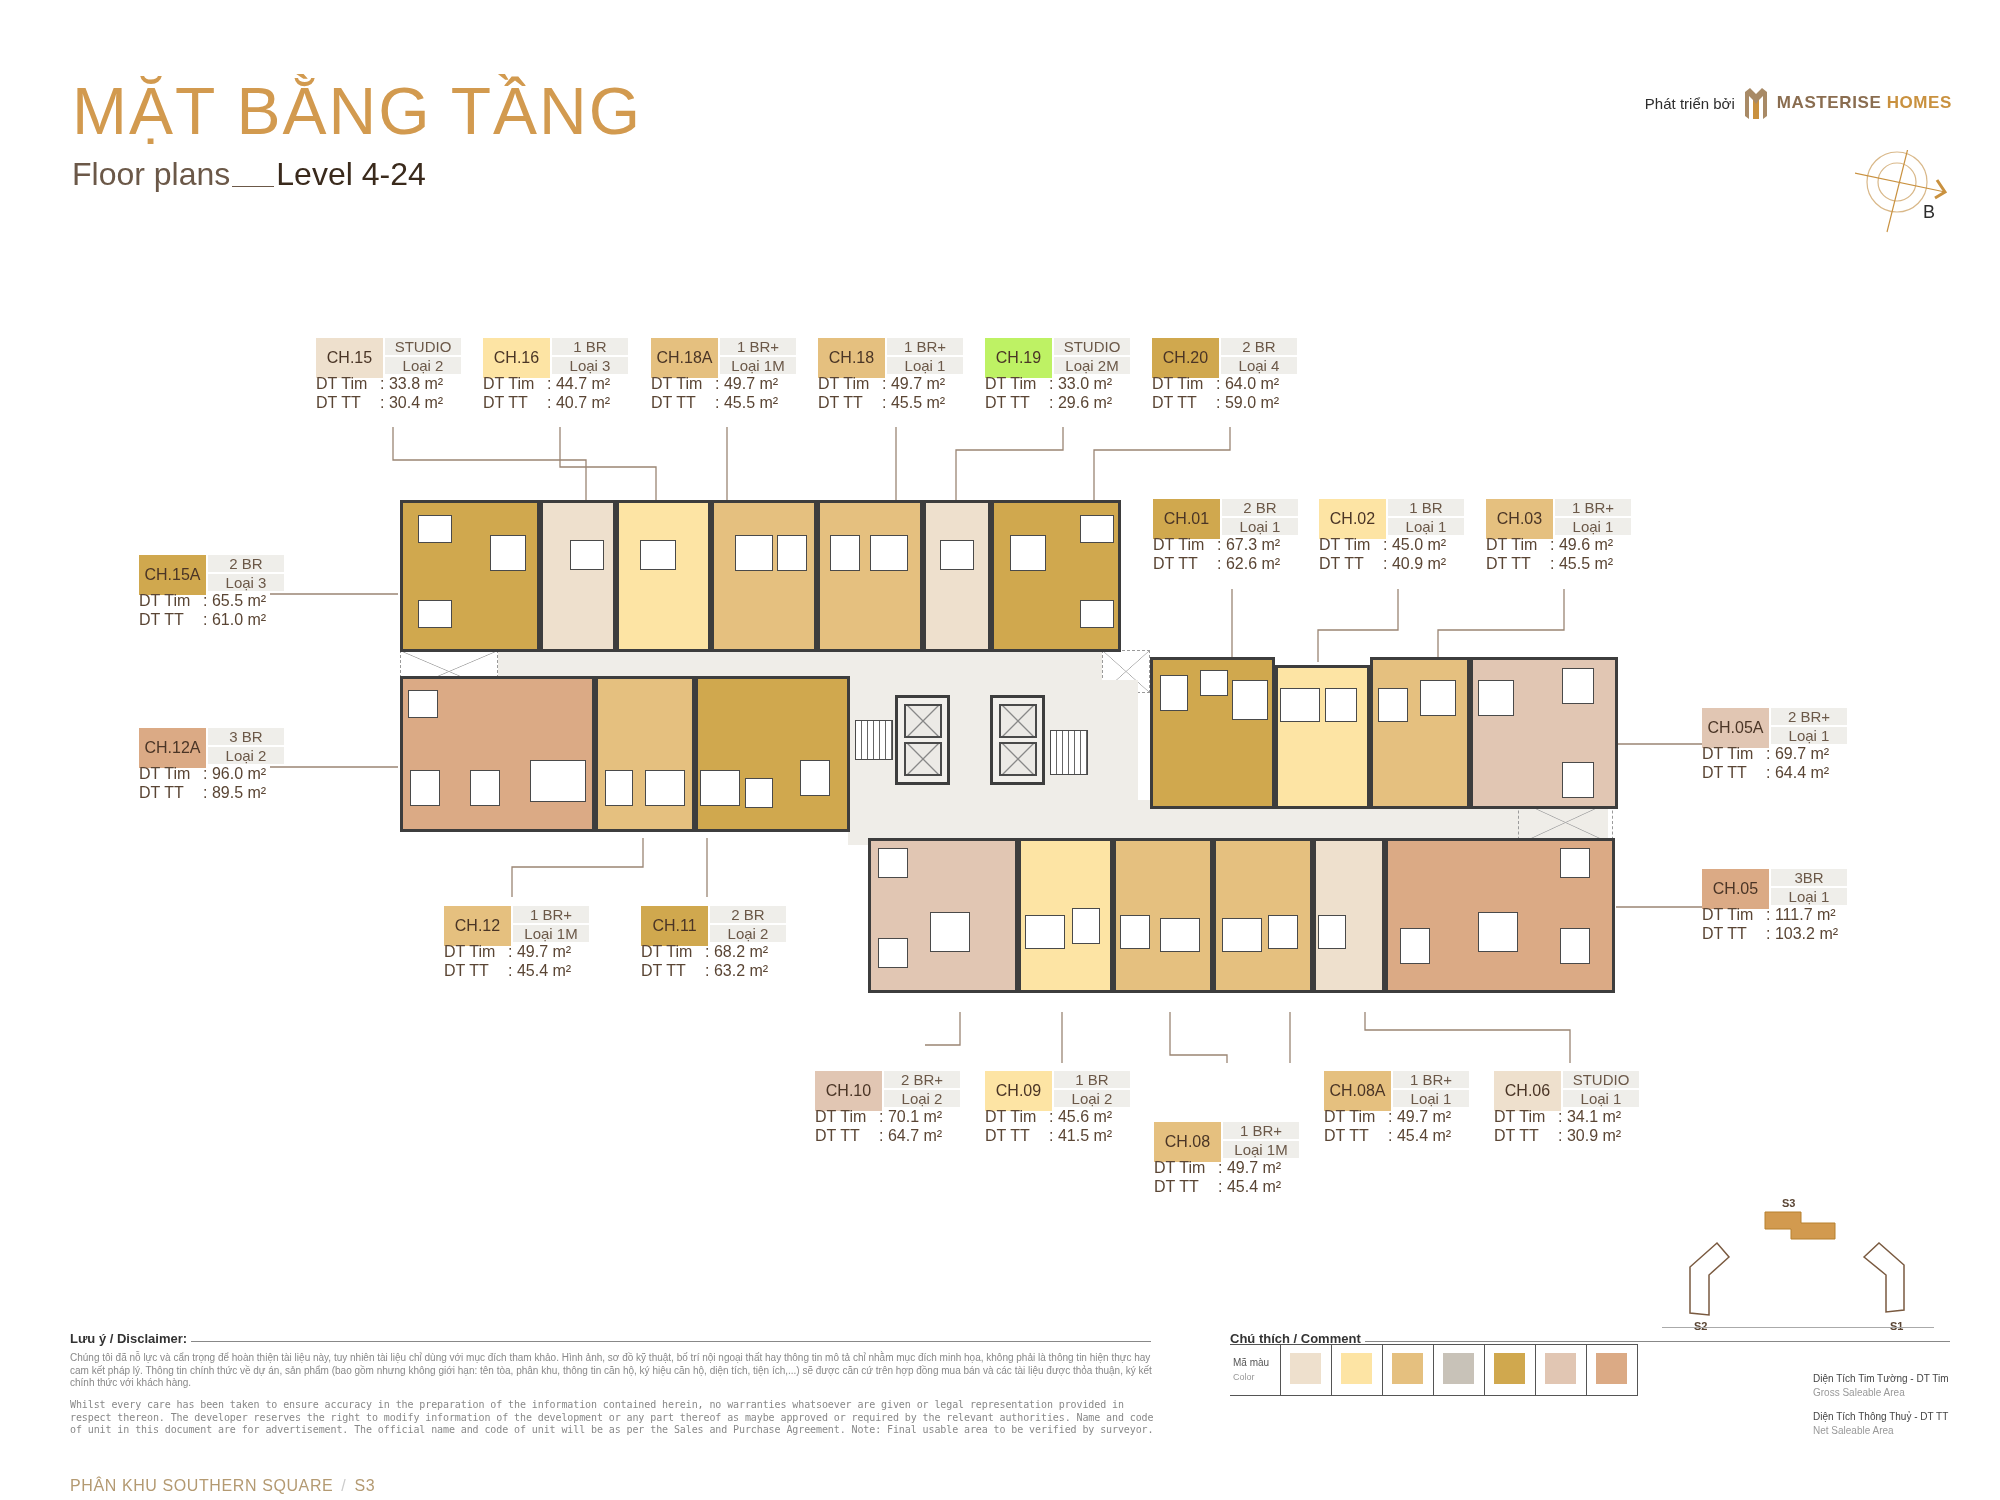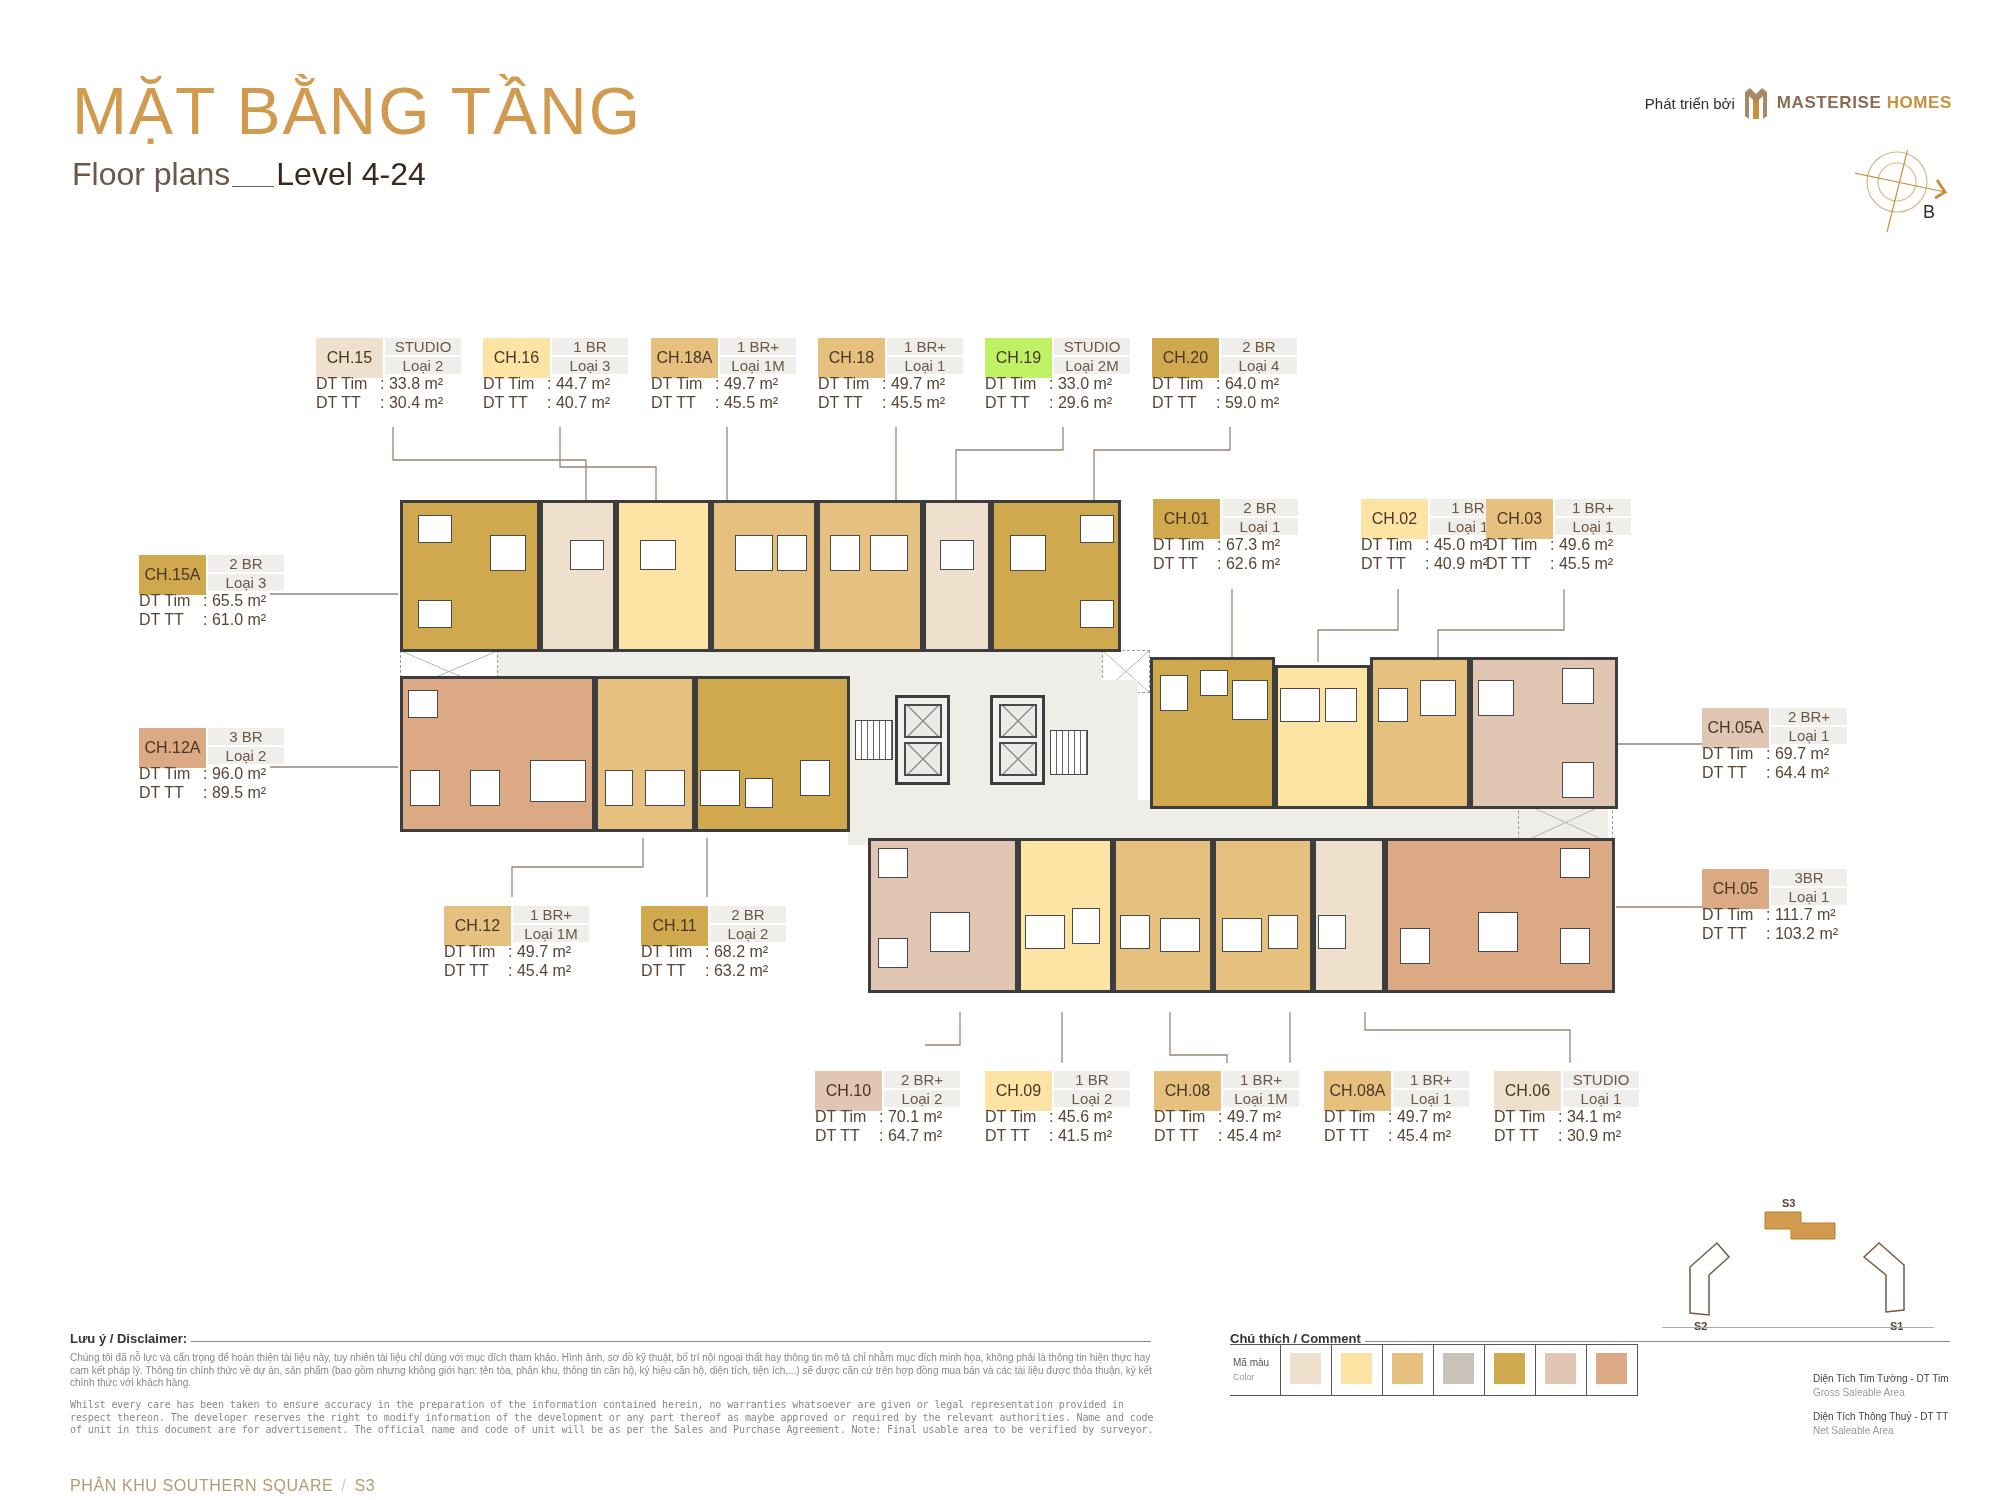--- a/index.html
+++ b/index.html
@@ -380,21 +380,21 @@
       <div class="row">
         <span class="k">DT Tim</span>
         <span class="v">: 67.3 m²</span>
       </div>
   <div class="row">
         <span class="k">DT TT</span>
         <span class="v">: 62.6 m²</span>
       </div>
     </div>
 </div>
-<div class="unit" style="left:1319px;top:499px;margin-left:42px;">
+<div class="unit" style="left:1319px;top:499px;">
   <div class="head">
       <div class="code" style="background:#fde4a4">CH.02</div>
   <div class="meta">
         <span>1 BR</span>
         <span>Loại 1</span>
       </div>
     </div>
   <div class="rows">
       <div class="row">
         <span class="k">DT Tim</span>
@@ -535,21 +535,21 @@
       <div class="row">
         <span class="k">DT Tim</span>
         <span class="v">: 45.6 m²</span>
       </div>
   <div class="row">
         <span class="k">DT TT</span>
         <span class="v">: 41.5 m²</span>
       </div>
     </div>
 </div>
-<div class="unit" style="left:1154px;top:1071px;">
+<div class="unit" style="left:1154px;top:1122px;">
   <div class="head">
       <div class="code" style="background:#e5c07f">CH.08</div>
   <div class="meta">
         <span>1 BR+</span>
         <span>Loại 1M</span>
       </div>
     </div>
   <div class="rows">
       <div class="row">
         <span class="k">DT Tim</span>

